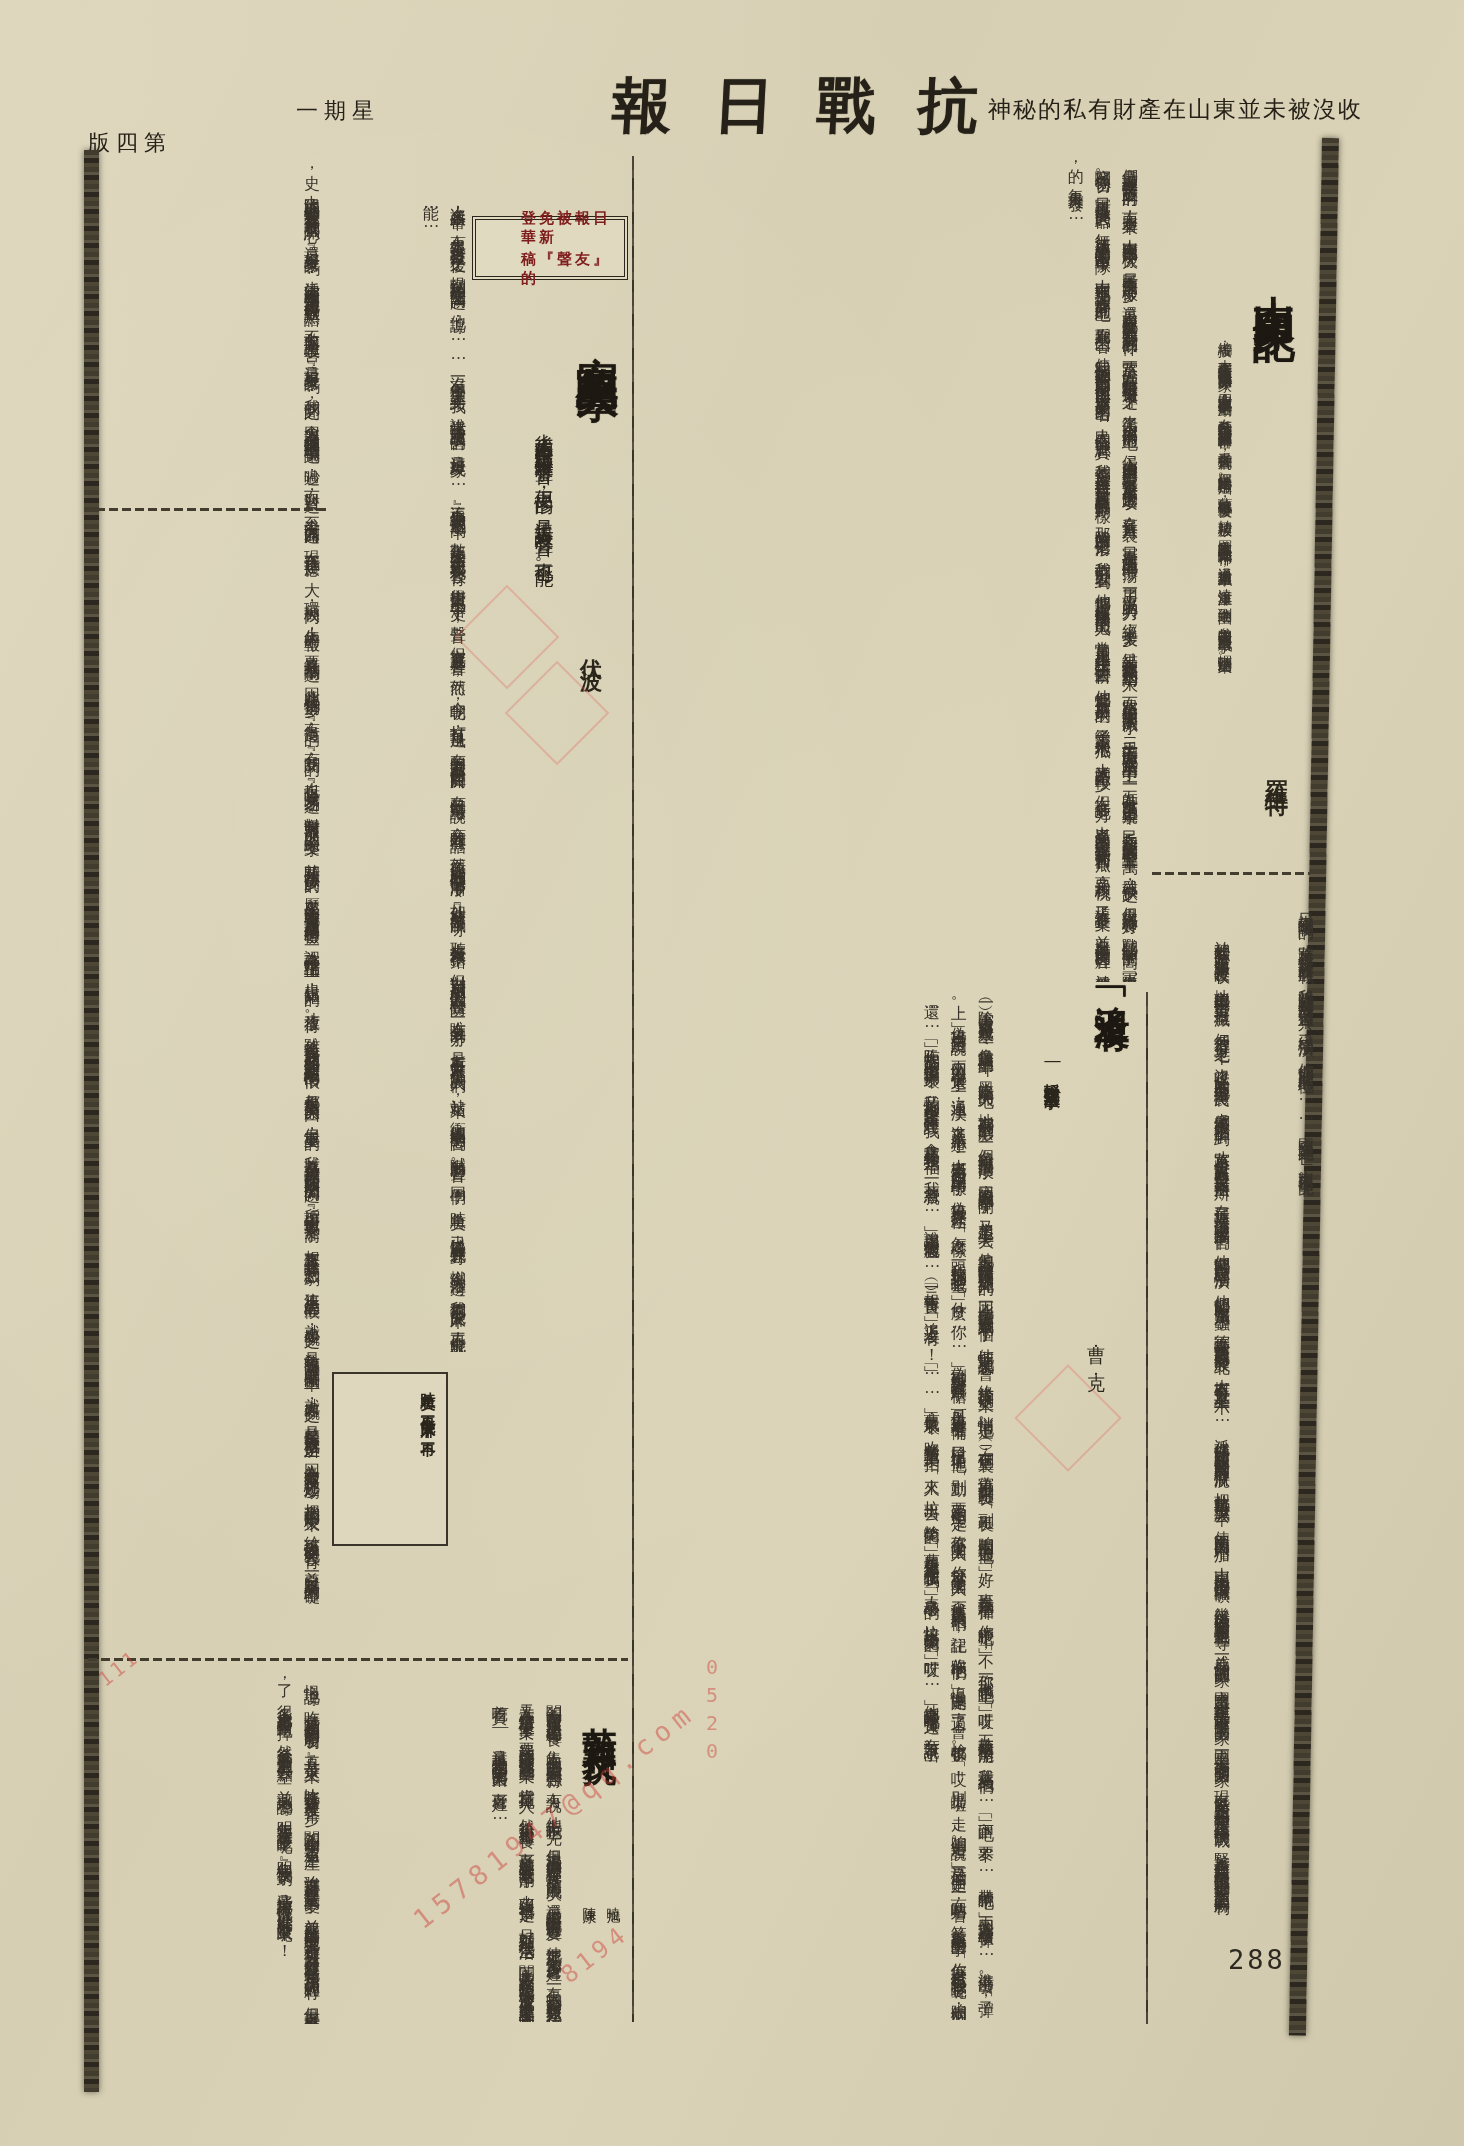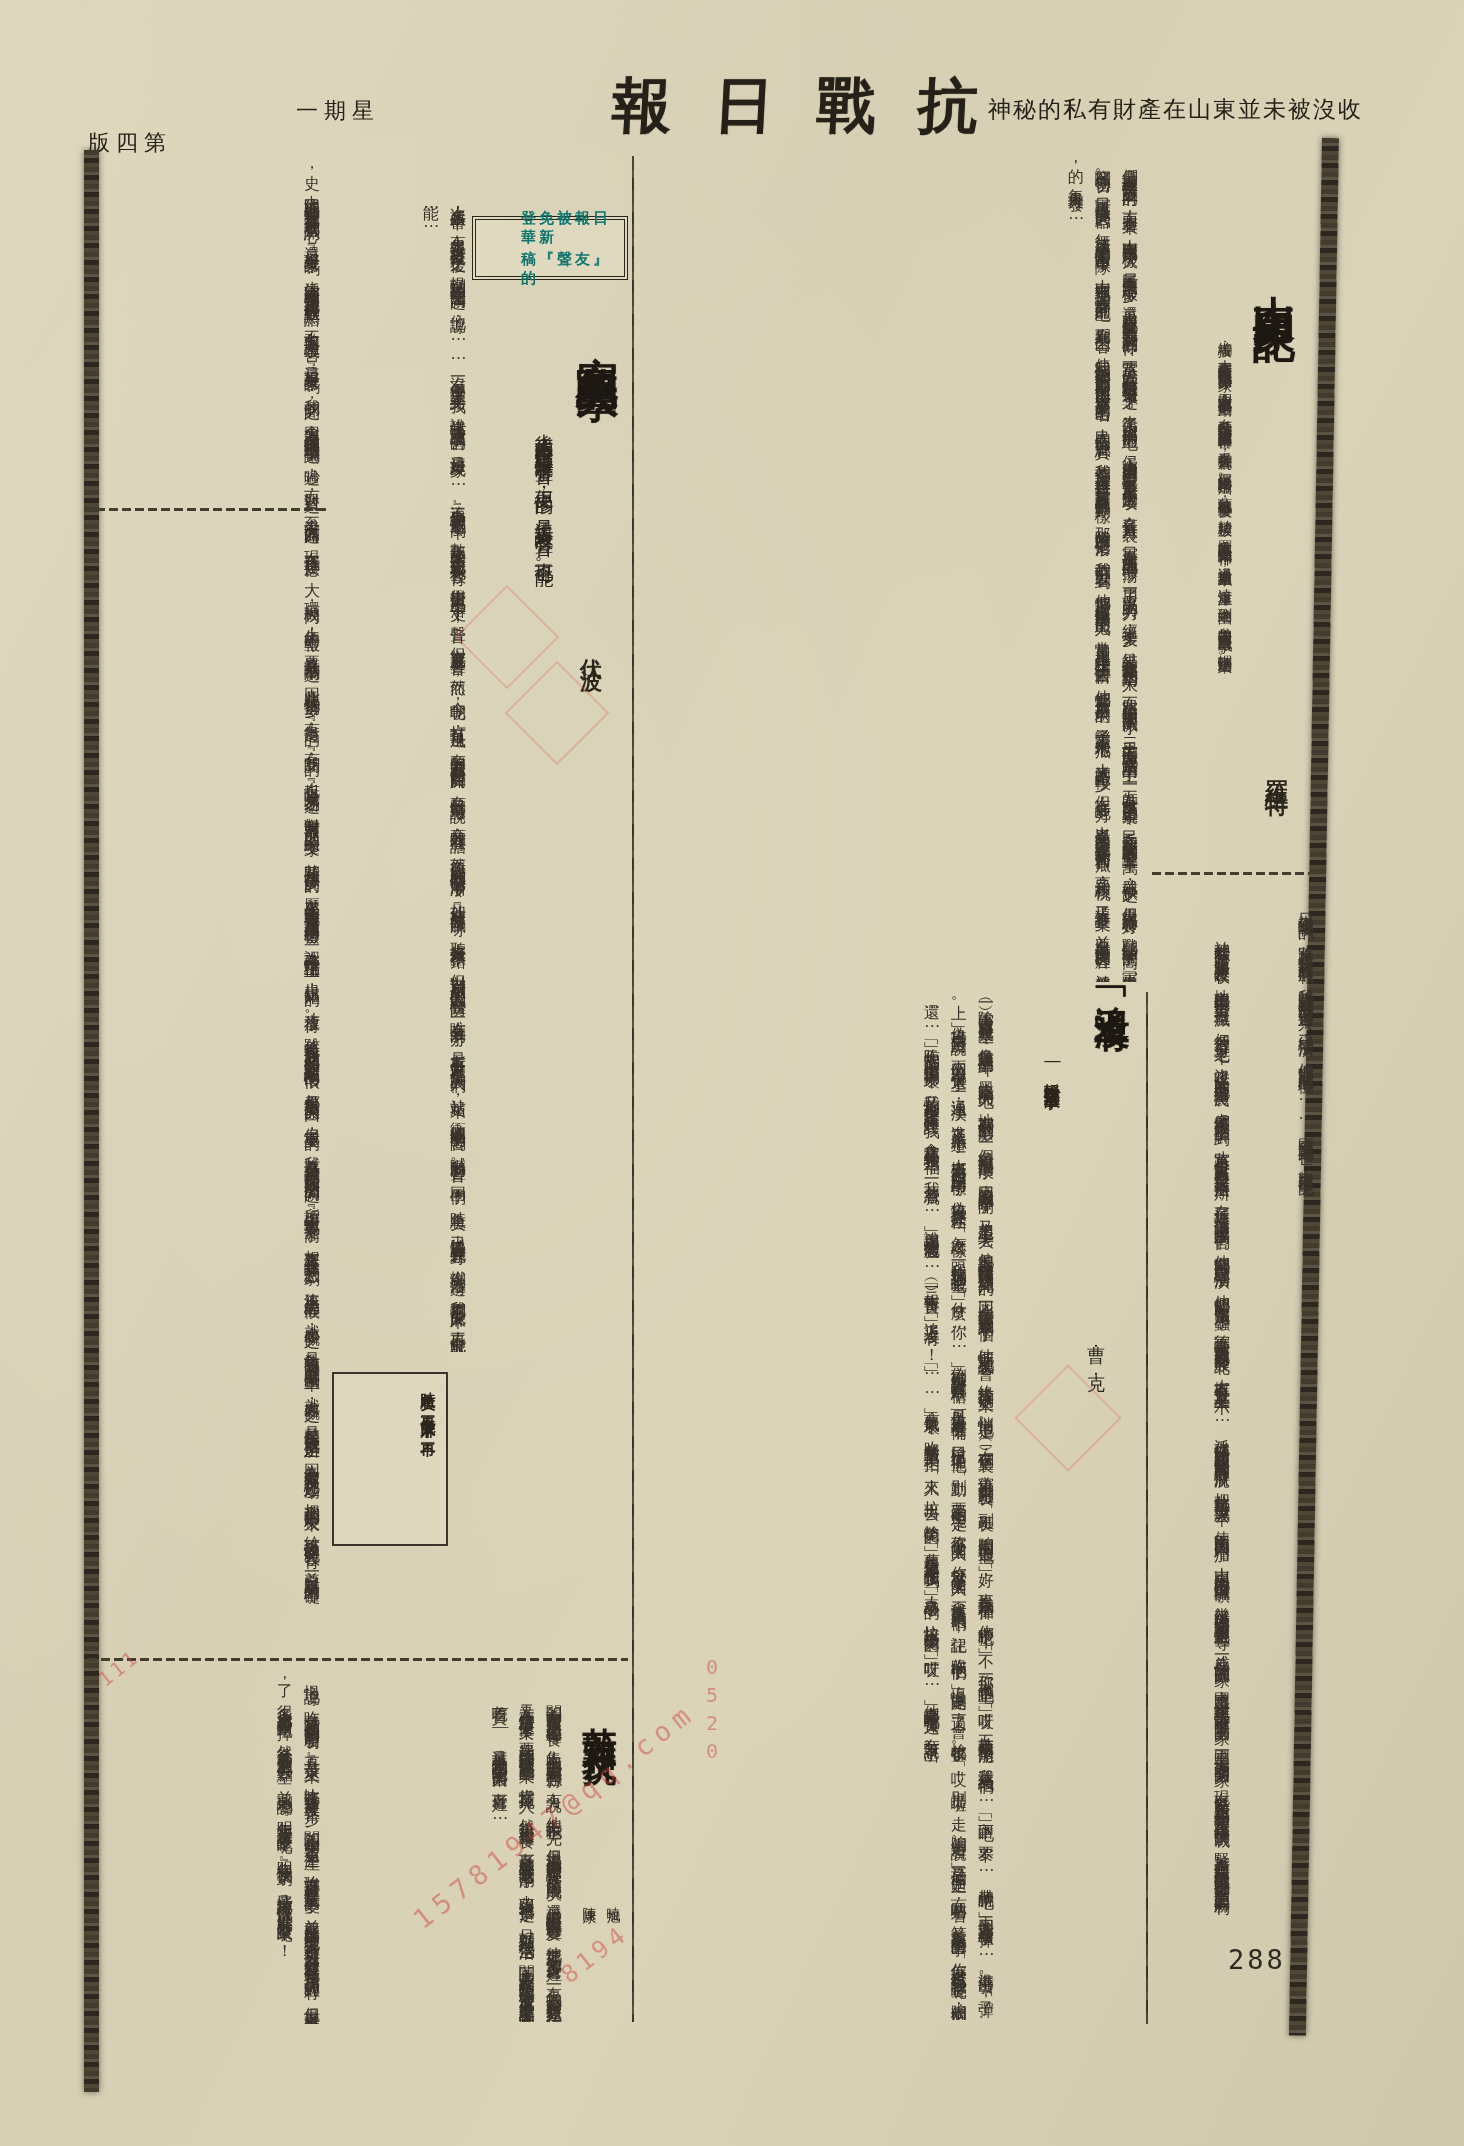--- a/index.html
+++ b/index.html
@@ -14,21 +14,21 @@
   .v{writing-mode:vertical-rl;text-orientation:upright;}
   .blk{position:absolute;overflow:hidden;white-space:normal;}
   .body-txt{font-size:16px;line-height:1.7;letter-spacing:2px;color:#37322a;text-align:justify;}
   .note-txt{font-size:14.5px;line-height:1.9;letter-spacing:1px;color:#3a352c;}
   .headline{font-weight:700;color:#1d1912;letter-spacing:6px;text-shadow:0 0 1px rgba(30,25,15,.5);}
   .rule{position:absolute;background:repeating-linear-gradient(90deg,#3430255 0 7px,#4a443a 7px 18px,#262218 18px 29px);}
   .vrule{position:absolute;background:repeating-linear-gradient(180deg,#4a443a 0 14px,#5a5344 14px 22px,#3a352b 22px 34px);}
   .border-strip{position:absolute;background:repeating-linear-gradient(180deg,#423c2f 0 5px,#5c5443 5px 8px,#2c2820 8px 13px,#4e4736 13px 17px);box-shadow:0 0 6px rgba(40,35,25,.6);}
   .sep-wavy{position:absolute;height:3px;background:repeating-linear-gradient(90deg,#433d30 0 9px,transparent 9px 13px);}
   .kicker-box{position:absolute;border:4px double #2b261c;display:flex;flex-direction:column;justify-content:center;align-items:center;gap:3px;background:rgba(235,228,205,.35);}
-  .kicker-box div{font-size:15px;letter-spacing:3px;font-weight:700;color:#0f766e;margin-left:45px;}
+  .kicker-box div{font-size:15px;letter-spacing:3px;font-weight:700;color:#7f1d1d;margin-left:45px;}
   .pullquote{position:absolute;border:2px solid #3a342a;padding:6px 5px;background:rgba(235,228,205,.3);}
   .wm{position:absolute;color:rgba(205,60,55,.45);font-family:"DejaVu Sans Mono","Liberation Mono",monospace;pointer-events:none;}
   .wm-diamond{position:absolute;border:2px solid rgba(225,95,90,.30);transform:rotate(45deg);pointer-events:none;}
   .pagenum{position:absolute;font-family:"DejaVu Sans Mono","Liberation Mono",monospace;font-size:27px;letter-spacing:3px;color:#2e2a21;}
   .hdr{position:absolute;color:#262118;}
 </style>
 </head>
 <body>
 
 <div class="hdr" style="left:88px;top:96px;font-size:22px;letter-spacing:6px;margin-top:32px;">版四第</div>

